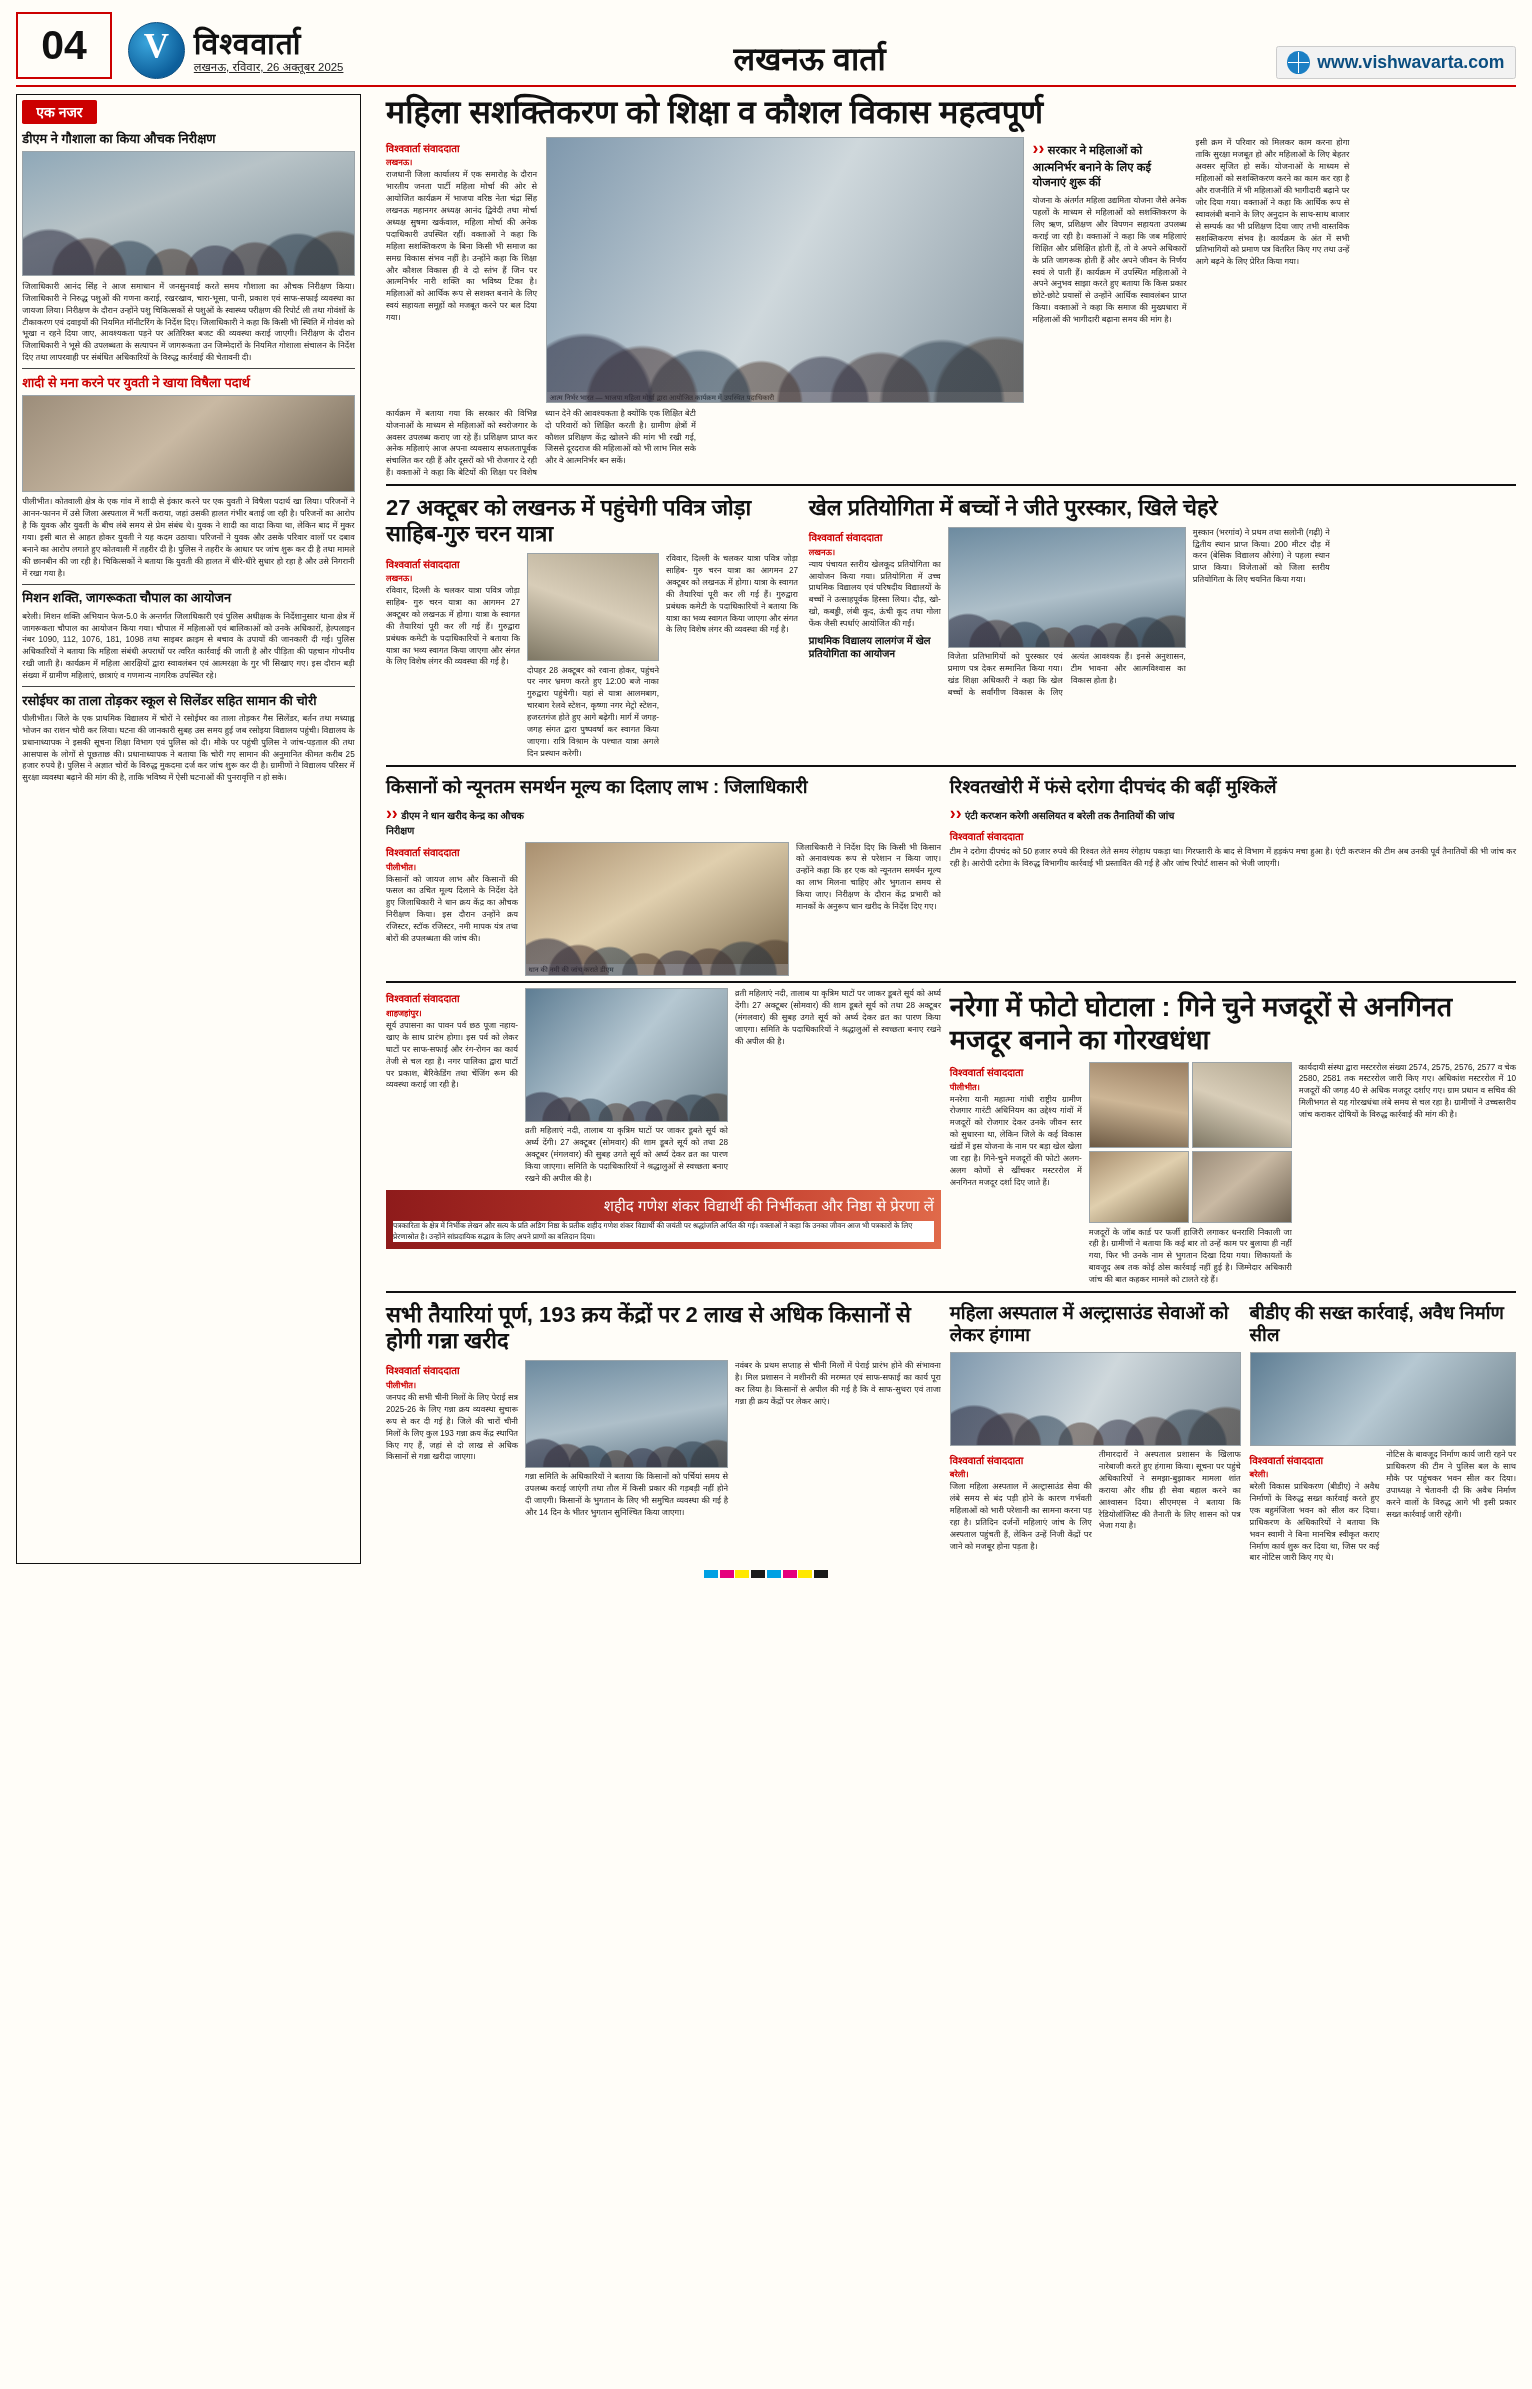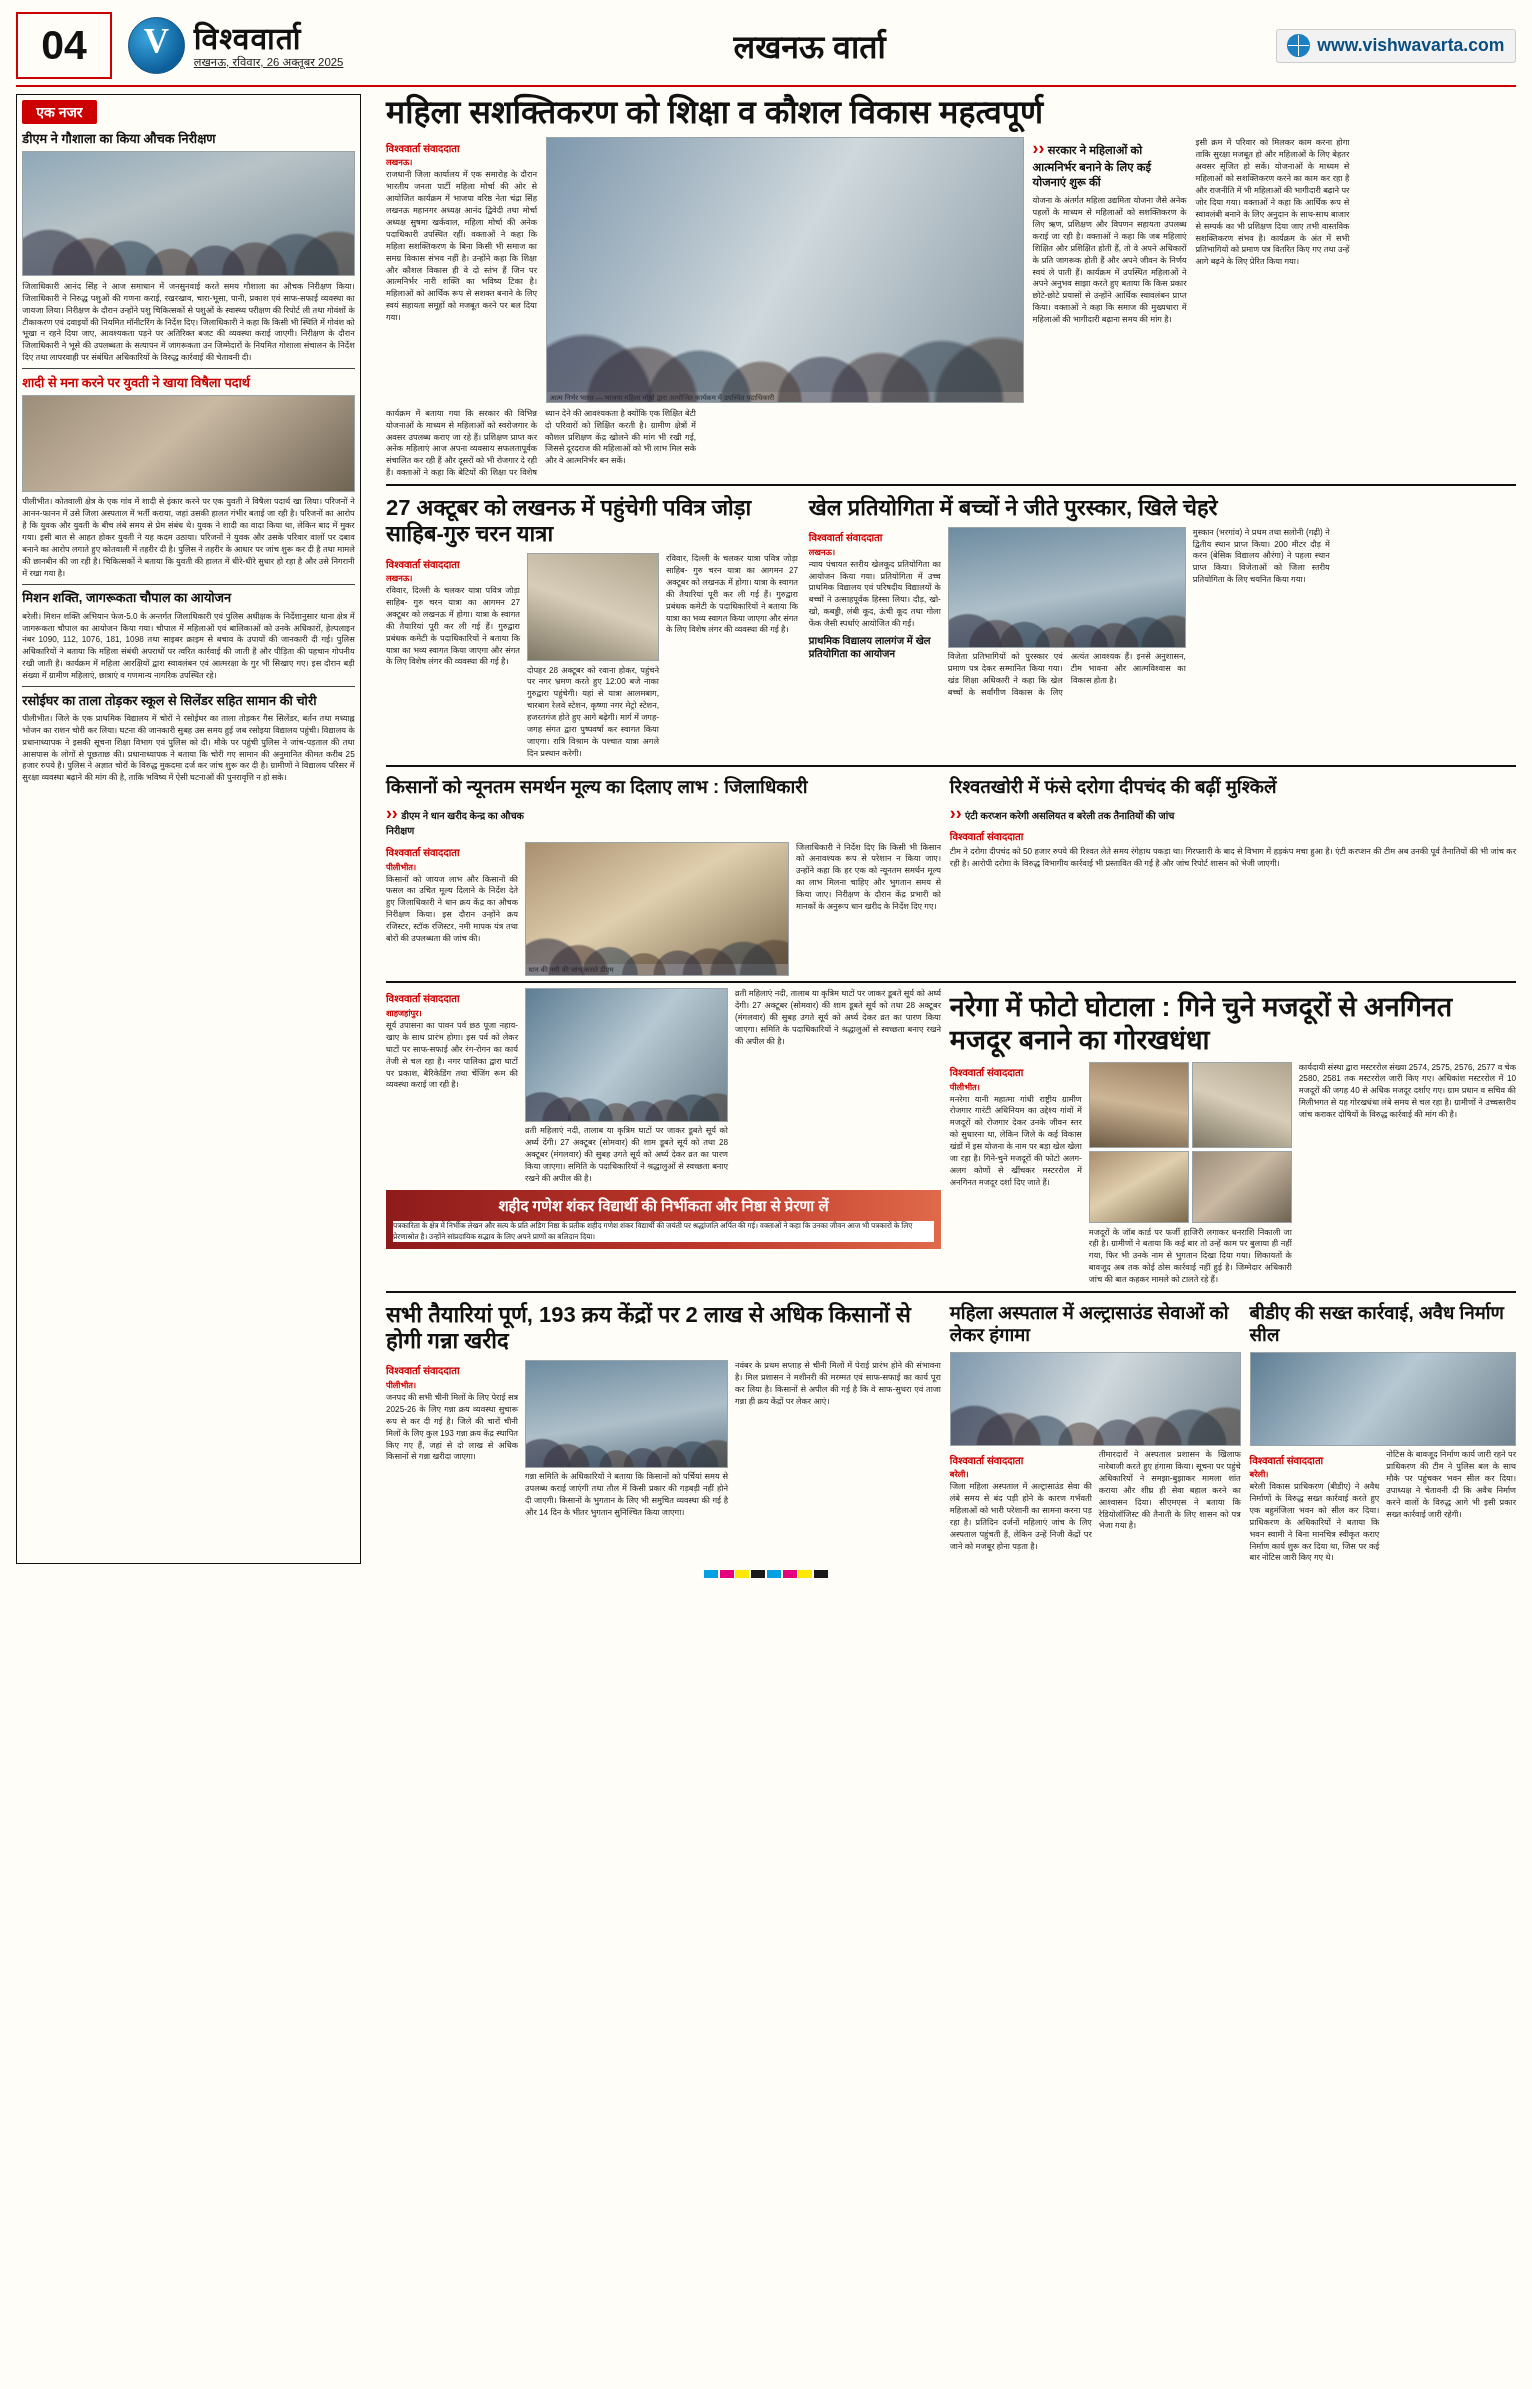--- a/index.html
+++ b/index.html
@@ -3,21 +3,21 @@
 <meta charset="utf-8">
 <title>Vishwavarta Newspaper Page</title>
 <style>
   html,body{margin:0;padding:0;background:#b9b9b9;}
   body{font-family:"Liberation Sans", sans-serif;}
   .page{
     width:1532px;height:2389px;background:#fffdf8;position:relative;
     box-sizing:border-box;padding:12.3px 16px 8.8px 16px;
   }
   
-  .masthead{display:flex;align-items:center;border-bottom:2.6px solid #c00;padding-bottom:5.3px;}
+  .masthead{display:flex;align-items:flex-end;border-bottom:2.6px solid #c00;padding-bottom:5.3px;}
   .page-num-box{
     border:2.6px solid #c00;width:92px;height:63px;display:flex;align-items:center;justify-content:center;
     font-size:41px;font-weight:bold;color:#111;margin-right:16px;
   }
   .logo-wrap{display:flex;align-items:center;gap:8.8px;}
   .logo-mark{
     width:55px;height:55px;border-radius:50%;
     background:radial-gradient(circle at 35% 35%,#3aa6dd,#0d5f9b 70%);
     position:relative;border:1.8px solid #0b4e80;
   }
@@ -92,21 +92,21 @@
   .sec-title.sm{font-size:18.5px;}
   .sec-title.lg{font-size:27px;}
   .twocol{column-count:2;column-gap:8px;}
 
   .strip-colors{display:flex;gap:1.8px;justify-content:center;margin-top:5.3px;}
   .strip-colors i{display:block;width:14px;height:8px;}
   .promo{
     background:linear-gradient(90deg,#8e1b1b,#c0392b 60%,#e06a4a);
     color:#fff;padding:7px;box-sizing:border-box;
   }
-  .promo .t1{font-size:15px;font-weight:bold;line-height:1.25;text-align:center;}
+  .promo .t1{font-size:15px;font-weight:normal;line-height:1.25;text-align:right;}
   .promo .t2{font-size:7.4px;line-height:1.4;margin-top:5.3px;background:#fff;color:#111;padding:0;font-family:Liberation Serif, serif;}
 </style>
 </head>
 <body>
 
 <div class="page">
 
   <div class="masthead">
     <div class="page-num-box">04</div>
     <div class="logo-wrap">

